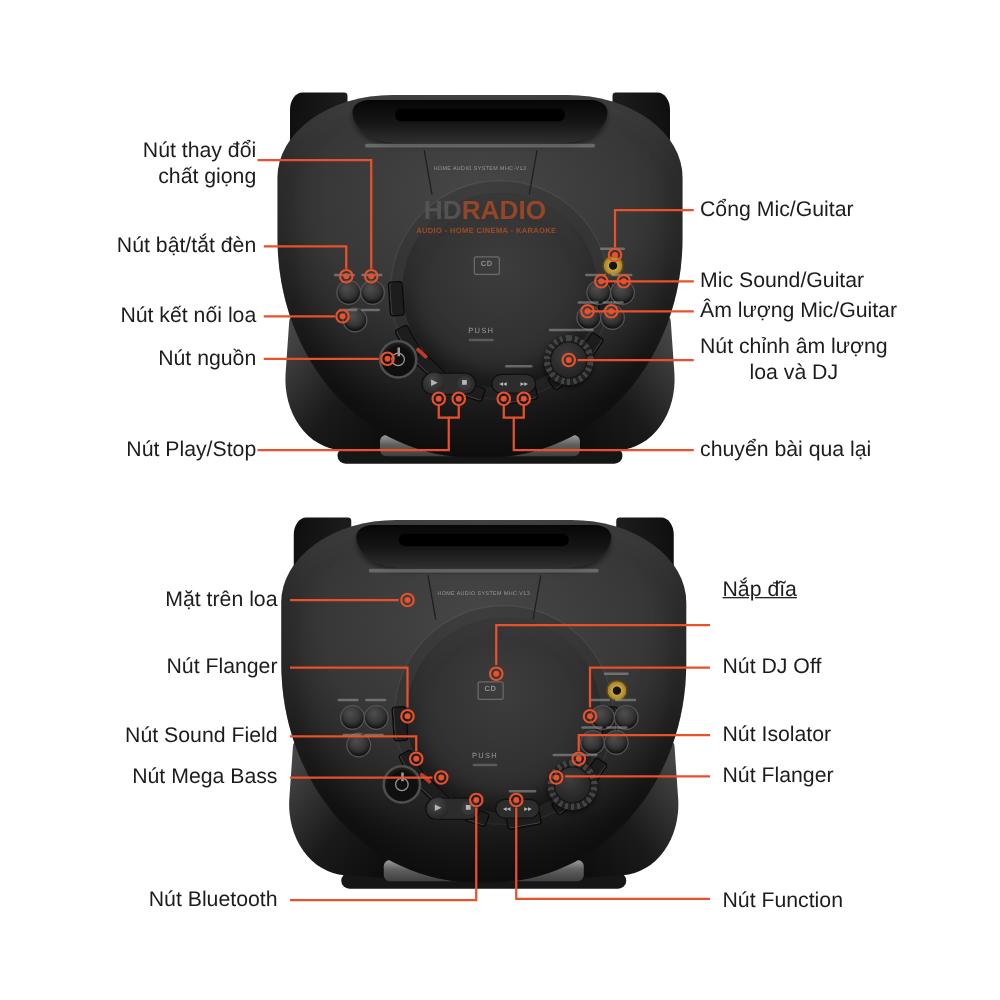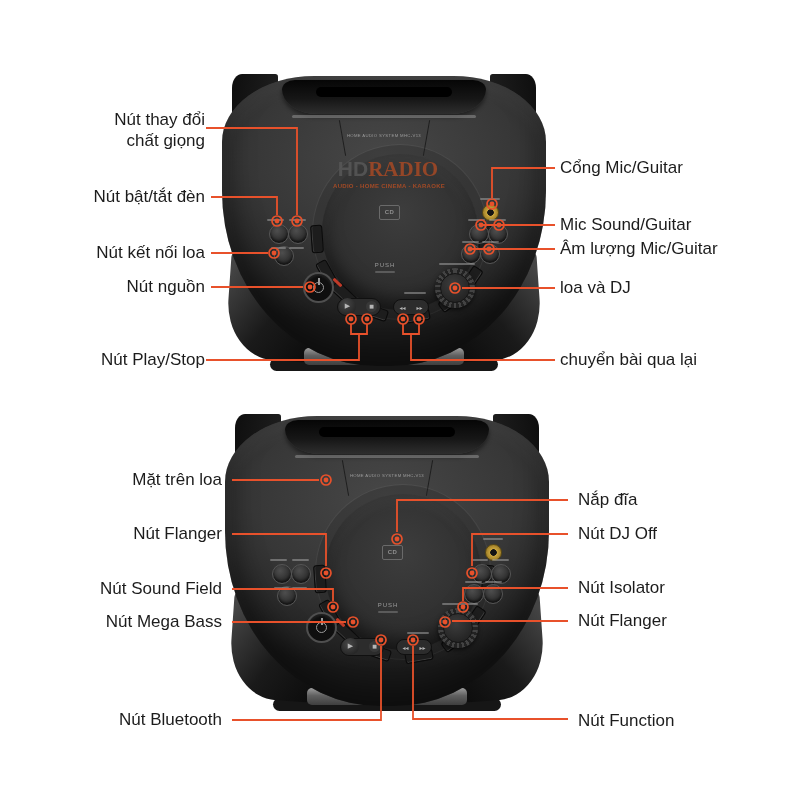--- a/index.html
+++ b/index.html
@@ -12,21 +12,21 @@
   .callout.left{text-align:right;}
   .callout.right{text-align:center;}
 
   
   #ann-svg{position:absolute;left:0;top:0;z-index:10;pointer-events:none;}
 
   
   .watermark{position:absolute;left:333px;top:158px;width:110px;text-align:center;z-index:4;opacity:.95;}
   .wm-main{font-size:21px;font-weight:bold;line-height:1;letter-spacing:0;}
   .wm-main .g{color:rgba(88,88,88,.9);}
-  .wm-main .o{color:rgba(172,74,36,.85);font-family:Liberation Serif, serif;}
+  .wm-main .o{color:rgba(172,74,36,.85);}
   .wm-sub{margin-top:3px;font-size:6px;letter-spacing:.3px;font-weight:bold;
           color:rgba(180,78,36,.9);white-space:nowrap;}
 
   
   .device{position:absolute;width:352px;height:340px;z-index:1;}
   .device-1{left:208px;top:60px;}
   .device-2{left:211px;top:400px;}
   .device > *{position:absolute;}
 
   .base-shadow{left:62px;top:298px;width:228px;height:13px;background:#161616;border-radius:7px;}
@@ -335,41 +335,42 @@
     <div class="callout right" style="top: 168px; left: 560px;">
       <div>Cổng Mic/Guitar</div>
     </div>
     <div class="callout right" style="top: 225px; left: 560px;">
       <div>Mic Sound/Guitar</div>
     </div>
     <div class="callout right" style="top: 249px; left: 560px;">
       <div>Âm lượng Mic/Guitar</div>
     </div>
     <div class="callout right" style="top: 288px; left: 560px;">
+      <div>Nút chỉnh âm lượng</div>
       <div>loa và DJ</div>
     </div>
     <div class="callout right" style="top: 360px; left: 560px;">
       <div>chuyển bài qua lại</div>
     </div>
     <div class="callout left" style="top: 480px; right: 578px;">
       <div>Mặt trên loa</div>
     </div>
     <div class="callout left" style="top: 534px; right: 578px;">
       <div>Nút Flanger</div>
     </div>
     <div class="callout left" style="top: 589px; right: 578px;">
       <div>Nút Sound Field</div>
     </div>
     <div class="callout left" style="top: 622px; right: 578px;">
       <div>Nút Mega Bass</div>
     </div>
     <div class="callout left" style="top: 720px; right: 578px;">
       <div>Nút Bluetooth</div>
     </div>
-    <div class="callout right" style="top: 500px; left: 578px;">
+    <div class="callout right" style="top: 472px; left: 578px; text-decoration: underline;">
       <div>Nắp đĩa</div>
     </div>
     <div class="callout right" style="top: 534px; left: 578px;">
       <div>Nút DJ Off</div>
     </div>
     <div class="callout right" style="top: 588px; left: 578px;">
       <div>Nút Isolator</div>
     </div>
     <div class="callout right" style="top: 621px; left: 578px;">
       <div>Nút Flanger</div>

